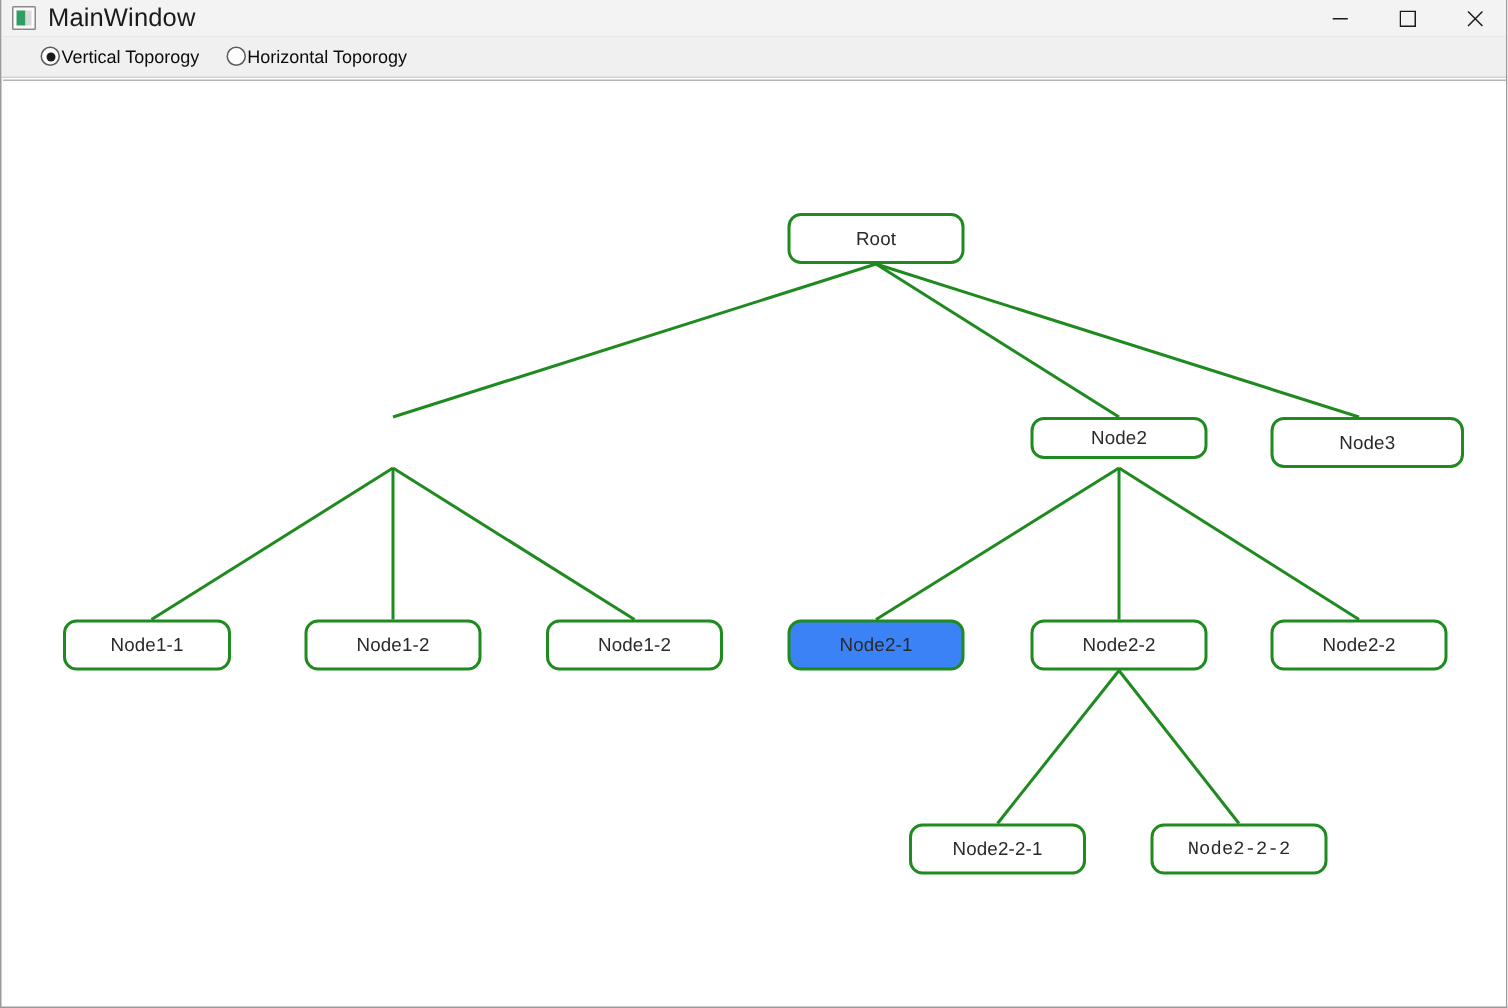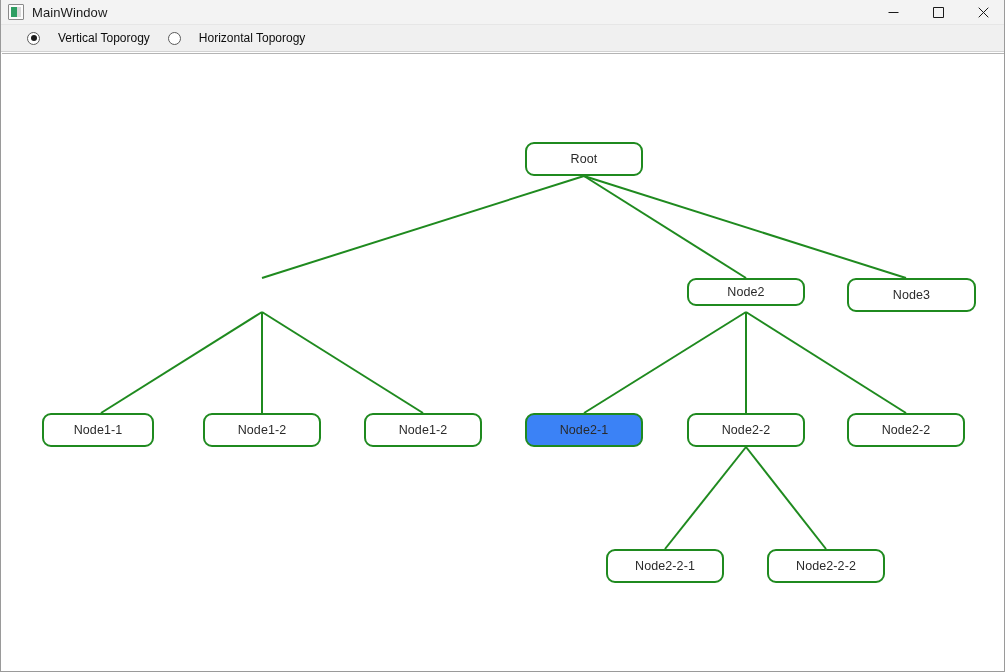--- a/index.html
+++ b/index.html
@@ -55,21 +55,21 @@
     background: #2f9e63;
   }
   .tb-icon::after {
     content: "";
     position: absolute;
     left: 8px; top: 2px;
     width: 4px; height: 10px;
     background: #d9d9d9;
   }
   .tb-title {
-    font-size: 13px;
+    font-size: 17px;
     color: #1a1a1a;
     letter-spacing: 0.1px;
     white-space: nowrap;
     text-align: right;
   }
   .tb-spacer { flex: 1 1 auto; }
   .tb-btns { display: flex; height: 25px; }
   .tb-btn {
     width: 45px;
     height: 25px;
@@ -118,22 +118,21 @@
   }
 
   .radio-group {
     display: flex;
     align-items: center;
     margin-left: 26px;
     gap: 18px;
   }
   .radio-item {
     display: flex;
-    align-items: center;
-    gap: 18px;
+    gap: 1px;
     cursor: default;
     font-size: 12px;
     color: #0c0c0c;
     white-space: nowrap;
   }
   .radio-mark {
     width: 13px; height: 13px;
     border-radius: 50%;
     border: 1px solid #5a5a5a;
     background: #ffffff;
@@ -251,17 +250,17 @@
     <div class="node" style="left: 523px; top: 88px; width: 118px; height: 34px; border-color: rgb(31, 138, 31); background: rgb(255, 255, 255); color: rgb(42, 42, 42);">Root</div>
         <div class="node" style="left: 685px; top: 224px; width: 118px; height: 28px; border-color: rgb(31, 138, 31); background: rgb(255, 255, 255); color: rgb(42, 42, 42);">Node2</div>
         <div class="node" style="left: 845px; top: 224px; width: 129px; height: 34px; border-color: rgb(31, 138, 31); background: rgb(255, 255, 255); color: rgb(42, 42, 42);">Node3</div>
         <div class="node" style="left: 40px; top: 359px; width: 112px; height: 34px; border-color: rgb(31, 138, 31); background: rgb(255, 255, 255); color: rgb(42, 42, 42);">Node1-1</div>
         <div class="node" style="left: 201px; top: 359px; width: 118px; height: 34px; border-color: rgb(31, 138, 31); background: rgb(255, 255, 255); color: rgb(42, 42, 42);">Node1-2</div>
         <div class="node" style="left: 362px; top: 359px; width: 118px; height: 34px; border-color: rgb(31, 138, 31); background: rgb(255, 255, 255); color: rgb(42, 42, 42);">Node1-2</div>
         <div class="node" style="left: 523px; top: 359px; width: 118px; height: 34px; border-color: rgb(31, 138, 31); background: #3b82f6; color: rgb(42, 42, 42);">Node2-1</div>
         <div class="node" style="left: 685px; top: 359px; width: 118px; height: 34px; border-color: rgb(31, 138, 31); background: rgb(255, 255, 255); color: rgb(42, 42, 42);">Node2-2</div>
         <div class="node" style="left: 845px; top: 359px; width: 118px; height: 34px; border-color: rgb(31, 138, 31); background: rgb(255, 255, 255); color: rgb(42, 42, 42);">Node2-2</div>
         <div class="node" style="left: 604px; top: 495px; width: 118px; height: 34px; border-color: rgb(31, 138, 31); background: rgb(255, 255, 255); color: rgb(42, 42, 42);">Node2-2-1</div>
-        <div class="node" style="left: 765px; top: 495px; width: 118px; height: 34px; border-color: rgb(31, 138, 31); background: rgb(255, 255, 255); color: rgb(42, 42, 42);">Node2-2-2</div>
+        <div class="node" style="left: 765px; top: 495px; width: 118px; height: 34px; border-color: rgb(31, 138, 31); background: rgb(255, 255, 255); color: rgb(42, 42, 42); font-family: Liberation Mono, monospace;">Node2-2-2</div>
       </div>
   </div>
 
 </div>
 
 </body></html>

